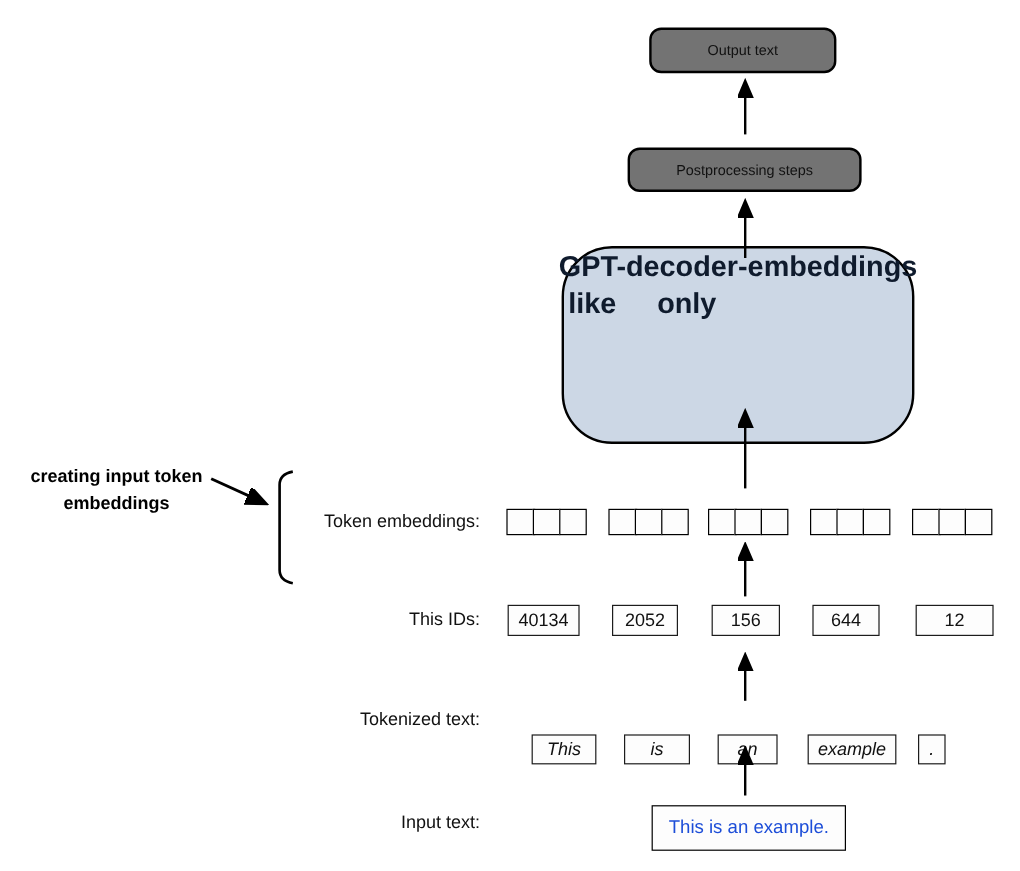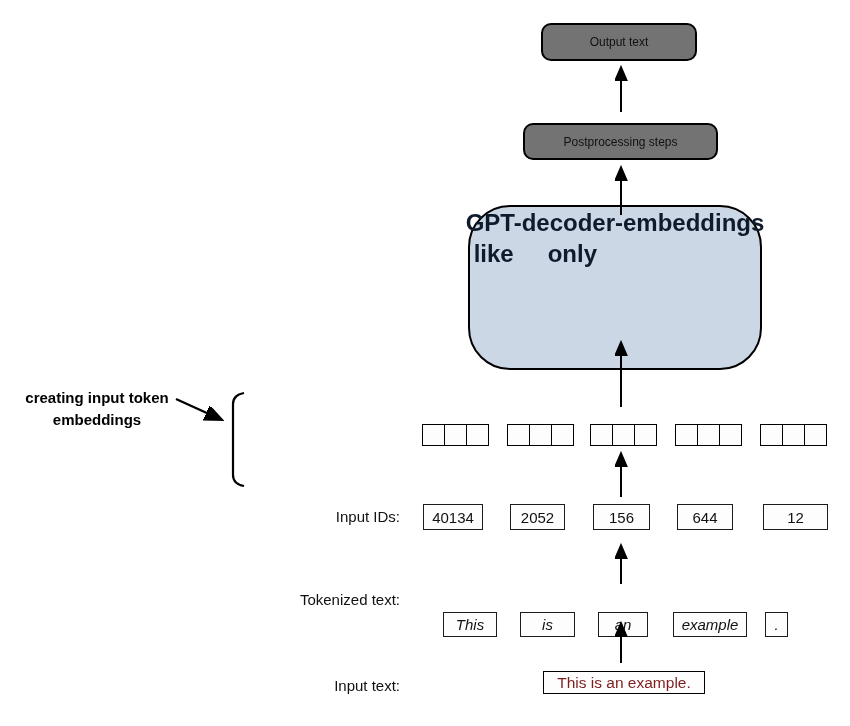--- a/index.html
+++ b/index.html
@@ -30,23 +30,23 @@
   .lbl-tok   { top:589px; }
   .lbl-input { top:675px; }
   .small-box {
     position:absolute; border:1.5px solid #1c1c1c; background:#fdfdfd;
     display:flex; align-items:center; justify-content:center;
     font-size:15px; color:#111; box-sizing:border-box;
   }
   .id-box  { top:504px; height:26px; }
   .tok-box { top:612px; height:25px; font-style:italic;text-align:right; }
   .input-box {
-    position:absolute; left:543px; top:671px; width:162px; height:23px;
+    position:absolute; left:543px; top:671px; width:162px; height:38px;
     border:1.6px solid #000; background:#fdfdfd; display:flex; align-items:center;
-    justify-content:center; font-size:15.5px; color:#7f1d1d; box-sizing:border-box;
+    justify-content:center; font-size:15.5px; color:#1d4ed8; box-sizing:border-box;
   }
   .emb-group { position:absolute; top:424px; height:22px; display:flex; }
   .emb-cell {
     width:23.5px; height:22px; border:1.6px solid #000; background:#fdfdfd;
     box-sizing:border-box; margin-left:-1.6px;
   }
   .emb-cell:first-child { margin-left:0; }
   .annotation {
     position:absolute; left:12px; top:387px; width:170px; text-align:center;
     font-weight:bold; font-size:15px; line-height:22px; color:#000;
@@ -66,21 +66,22 @@
   <div class="rbox postproc-box">
     <span>Postprocessing steps</span>
   </div>
 
   <div class="transformer">
     <div>GPT-like</div>
     <div>decoder-only</div>
     <div>embeddings</div>
   </div>
 
-  <div class="row-label lbl-ids">Input IDs:</div>
+  <div class="row-label lbl-emb">Token embeddings:</div>
+  <div class="row-label lbl-ids">This IDs:</div>
   <div class="row-label lbl-tok">Tokenized text:</div>
   <div class="row-label lbl-input">Input text:</div>
 
   <div class="emb-group" style="left:422px">
     <div class="emb-cell"></div>
       <div class="emb-cell"></div>
       <div class="emb-cell"></div>
   </div>
   <div class="emb-group" style="left:507px">
     <div class="emb-cell"></div>

